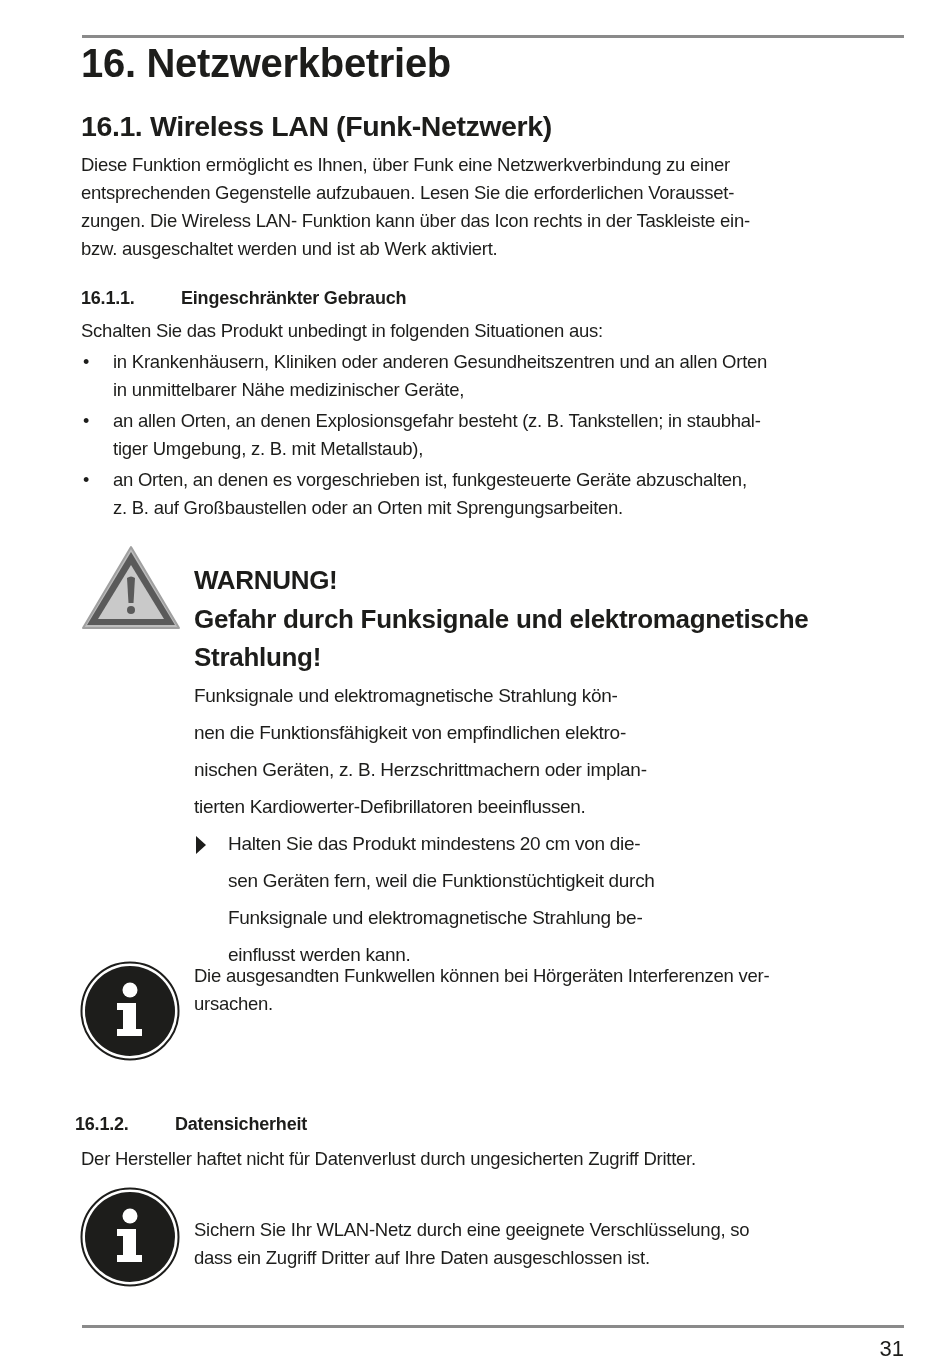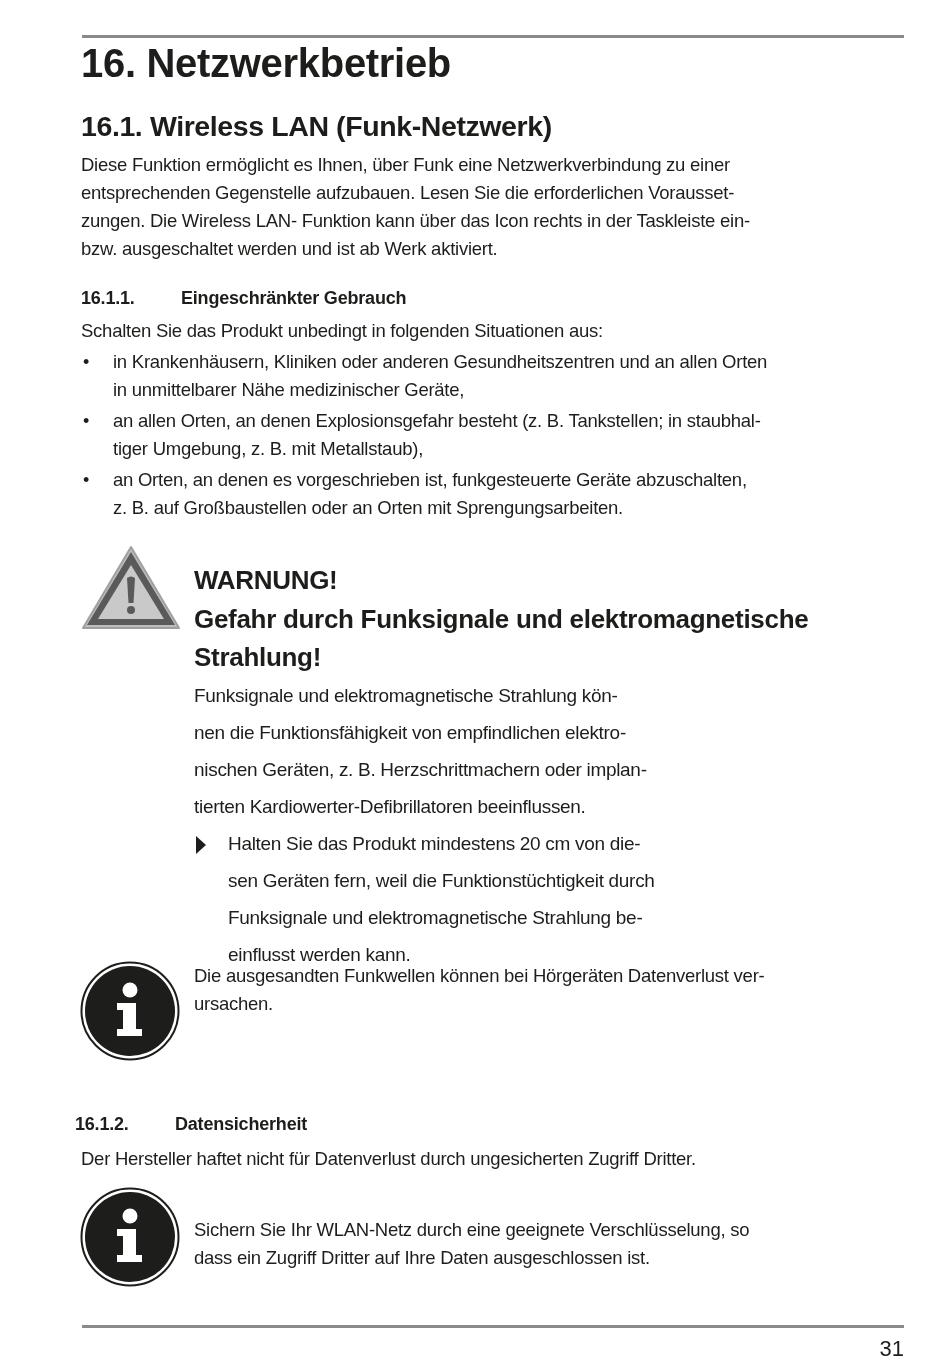--- a/index.html
+++ b/index.html
@@ -208,21 +208,21 @@
 
 <div class="abs info-icon info-icon-1">
   <svg width="100" height="100" viewBox="0 0 100 100" xmlns="http://www.w3.org/2000/svg">
     <circle cx="50" cy="50" r="48.5" fill="#ffffff" stroke="#1d1d1b" stroke-width="2"></circle>
     <circle cx="50" cy="50" r="45" fill="#1d1d1b"></circle>
     <circle cx="50" cy="29" r="7.5" fill="#ffffff"></circle>
     <path d="M37 42 H56 V68 H62 V75 H37 V68 H43 V49 H37 Z" fill="#ffffff"></path>
   </svg>
 </div>
 <p class="abs body-text info-text-1">
-  <span class="line">Die ausgesandten Funkwellen können bei Hörgeräten Datenverlust ver-</span>
+  <span class="line">Die ausgesandten Funkwellen können bei Hörgeräten Interferenzen ver-</span>
   <span class="line">ursachen.</span>
 </p>
 
 <h3 class="abs h3 h3-2">
   <span class="num">16.1.2.</span><span>Datensicherheit</span>
 </h3>
 <p class="abs body-text lead-2">Der Hersteller haftet nicht für Datenverlust durch ungesicherten Zugriff Dritter.</p>
 
 <div class="abs info-icon info-icon-2">
   <svg width="100" height="100" viewBox="0 0 100 100" xmlns="http://www.w3.org/2000/svg">

